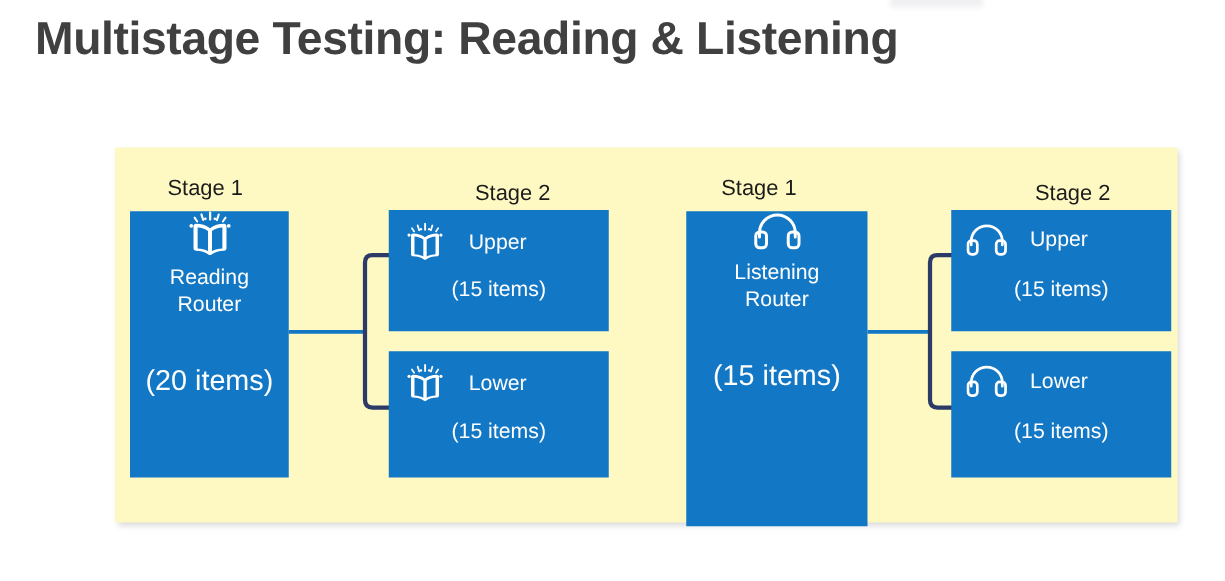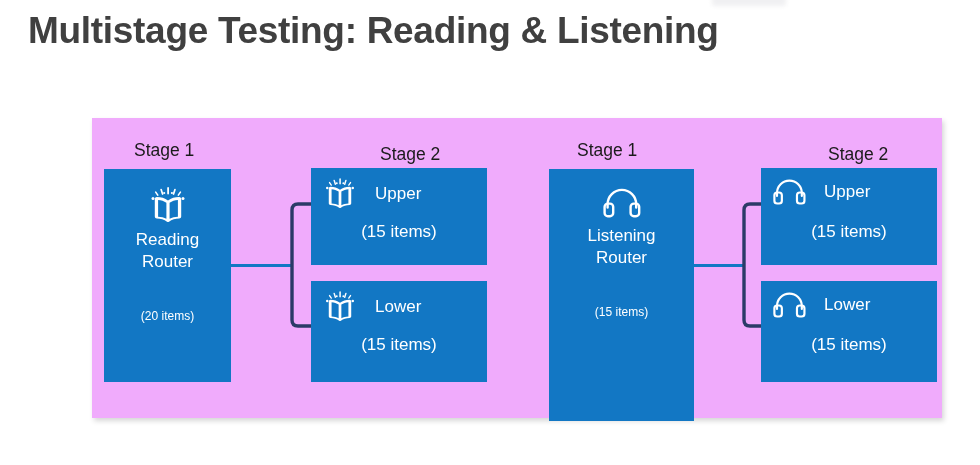--- a/index.html
+++ b/index.html
@@ -39,21 +39,21 @@
     white-space: nowrap;
     font-family: "Liberation Sans", sans-serif;
   }
 
   #diagram-panel {
     position: absolute;
     left: 92px;
     top: 118px;
     width: 850px;
     height: 300px;
-    background: #f0abfc;
+    background: #fef9c3;
     box-shadow: 2px 3px 5px rgba(0,0,0,0.16);
   }
 
   .diagram-group {
     position: absolute;
     top: 0;
     height: 100%;
   }
   #group-reading { left: 0px;   width: 420px; }
   #group-listening { left: 448px; width: 402px; }
@@ -71,32 +71,31 @@
     background: #1277c4;
     color: #ffffff;
     box-sizing: border-box;
   }
 
   
   .router-box {
     display: flex;
     flex-direction: column;
     align-items: center;
-    padding-top: 18px;
   }
   .router-box .node-icon { margin-bottom: 6px; }
   .router-name {
     font-size: 17px;
     line-height: 22px;
     text-align: center;
     white-space: pre-line;
     font-family: "Liberation Sans", sans-serif;
   }
   .router-items {
-    font-size: 12px;
+    font-size: 23px;
     text-align: center;
     margin-top: 36px;
     font-family: "Liberation Sans", sans-serif;
   }
 
   
   .leaf-box { }
   .leaf-head {
     position: absolute;
     left: 12px;

